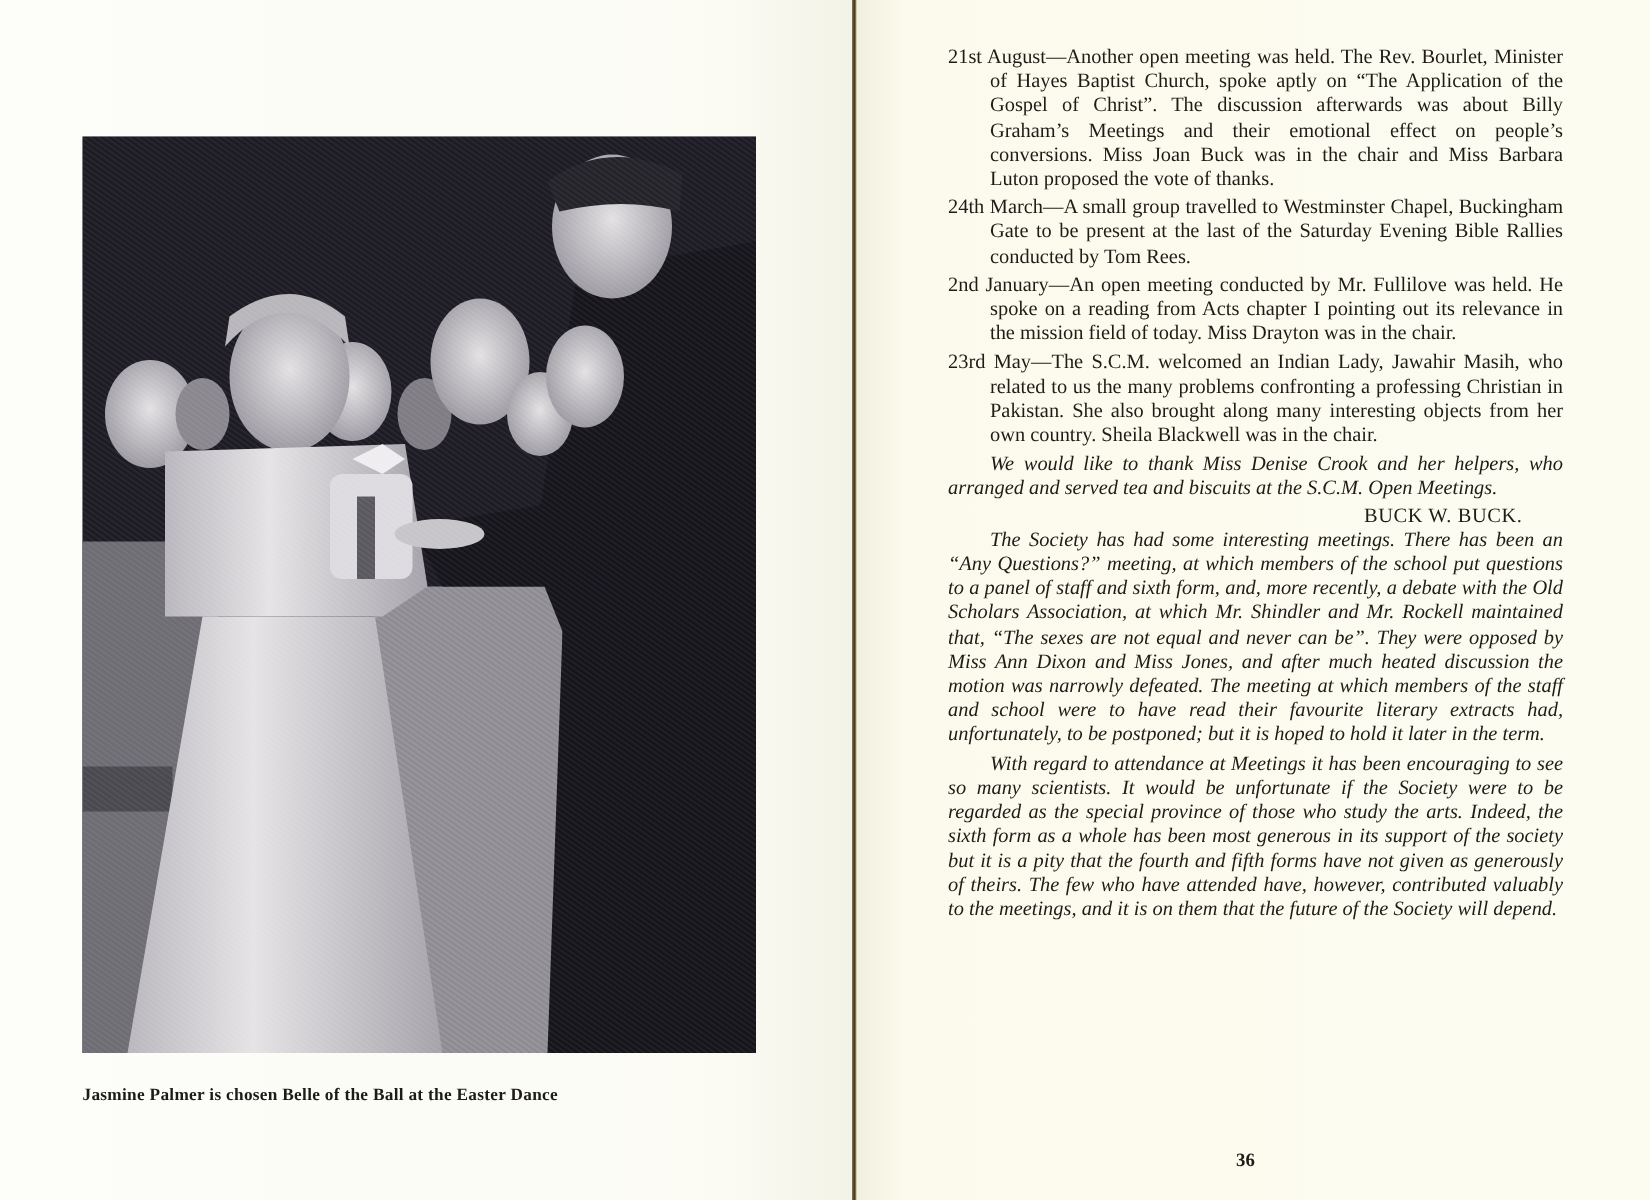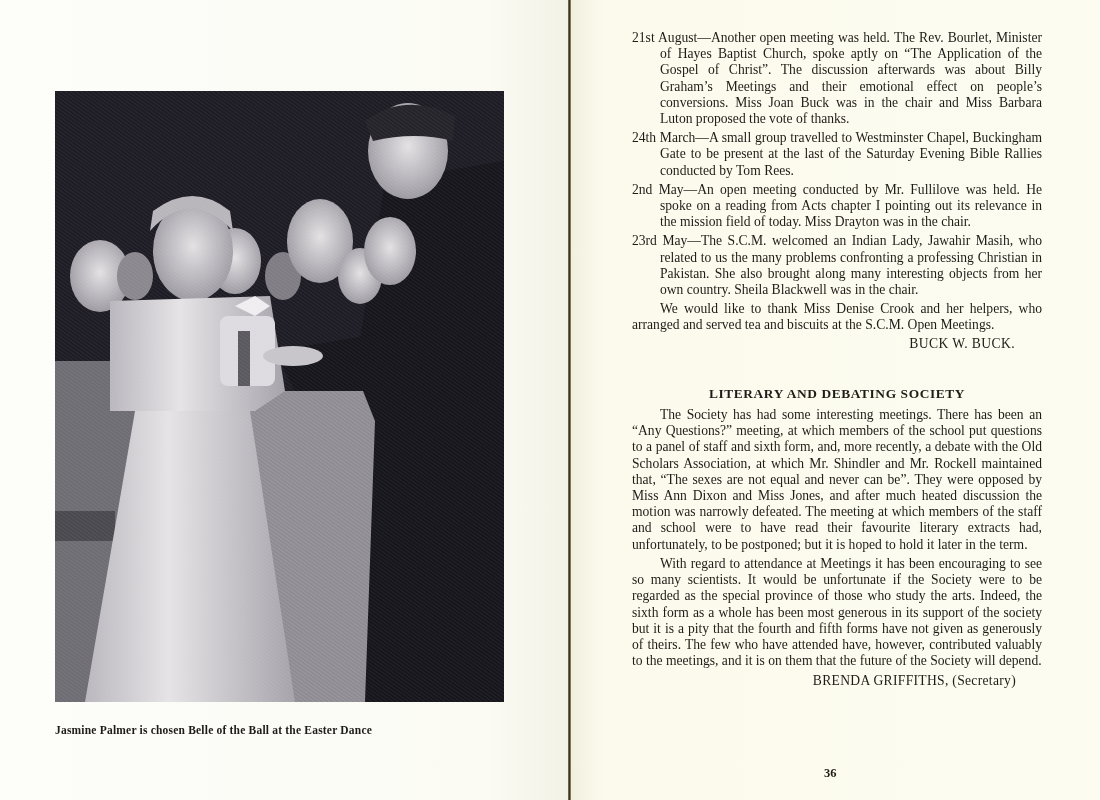--- a/index.html
+++ b/index.html
@@ -30,21 +30,21 @@
   .caption {
     position: absolute; left: 55px; top: 724px; width: 449px; text-align: left;
     font-family: "Liberation Serif", serif; font-weight: bold; font-size: 11.5px;
     letter-spacing: 0.2px; color: #1d1b19;
   }
   .text-col {
     position: absolute; left: 632px; top: 30px; width: 410px;
     font-size: 13.6px; line-height: 16.2px; text-align: justify;
   }
   .entry { margin: 0 0 3px 0; padding-left: 28px; text-indent: -28px; }
-  .para { margin: 0; text-indent: 28px; }
+  .para { margin: 0; text-indent: 28px; font-style: italic; }
   .sign {
     text-align: right; margin: 2px 27px 0 0; letter-spacing: 0.4px;
   }
   .heading {
     text-align: center; font-weight: bold; font-size: 13.4px;
     letter-spacing: 0.6px; margin: 34px 0 5px 0;
   }
   .sign2 { text-align: right; margin: 4px 26px 0 0; letter-spacing: 0.3px; }
   .page-number {
     position: absolute; left: 824px; top: 766px; font-weight: bold; font-size: 12.5px;
@@ -107,24 +107,22 @@
     <ellipse cx="238" cy="265" rx="30" ry="10" fill="#c8c5ca"></ellipse>
     <rect width="449" height="611" fill="url(#halftone)"></rect>
   </svg>
 </div>
 
 <div class="caption">Jasmine Palmer is chosen Belle of the Ball at the Easter Dance</div>
 
 <div class="text-col">
   <p class="entry"><span>21st August</span><span>—Another open meeting was held. The Rev. Bourlet, Minister of Hayes Baptist Church, spoke aptly on “The Application of the Gospel of Christ”. The discussion afterwards was about Billy Graham’s Meetings and their emotional effect on people’s conversions. Miss Joan Buck was in the chair and Miss Barbara Luton proposed the vote of thanks.</span></p>
   <p class="entry"><span>24th March</span><span>—A small group travelled to Westminster Chapel, Buckingham Gate to be present at the last of the Saturday Evening Bible Rallies conducted by Tom Rees.</span></p>
-  <p class="entry"><span>2nd May</span><span>—An open meeting conducted by Mr. Fullilove was held. He spoke on a reading from Acts chapter I pointing out its relevance in the mission field of today. Miss Drayton was in the chair.</span></p>
+  <p class="entry"><span>2nd January</span><span>—An open meeting conducted by Mr. Fullilove was held. He spoke on a reading from Acts chapter I pointing out its relevance in the mission field of today. Miss Drayton was in the chair.</span></p>
   <p class="entry"><span>23rd May</span><span>—The S.C.M. welcomed an Indian Lady, Jawahir Masih, who related to us the many problems confronting a professing Christian in Pakistan. She also brought along many interesting objects from her own country. Sheila Blackwell was in the chair.</span></p>
   <p class="para">We would like to thank Miss Denise Crook and her helpers, who arranged and served tea and biscuits at the S.C.M. Open Meetings.</p>
   <p class="sign">BUCK W. BUCK.</p>
 
-  <h2 class="heading">LITERARY AND DEBATING SOCIETY</h2>
   <p class="para">The Society has had some interesting meetings. There has been an “Any Questions?” meeting, at which members of the school put questions to a panel of staff and sixth form, and, more recently, a debate with the Old Scholars Association, at which Mr. Shindler and Mr. Rockell maintained that, “The sexes are not equal and never can be”. They were opposed by Miss Ann Dixon and Miss Jones, and after much heated discussion the motion was narrowly defeated. The meeting at which members of the staff and school were to have read their favourite literary extracts had, unfortunately, to be postponed; but it is hoped to hold it later in the term.</p>
   <p class="para" style="margin-top:3px">With regard to attendance at Meetings it has been encouraging to see so many scientists. It would be unfortunate if the Society were to be regarded as the special province of those who study the arts. Indeed, the sixth form as a whole has been most generous in its support of the society but it is a pity that the fourth and fifth forms have not given as generously of theirs. The few who have attended have, however, contributed valuably to the meetings, and it is on them that the future of the Society will depend.</p>
-  <p class="sign2">BRENDA GRIFFITHS, (Secretary)</p>
 </div>
 
 <div class="page-number">36</div>
 
 </body></html>

